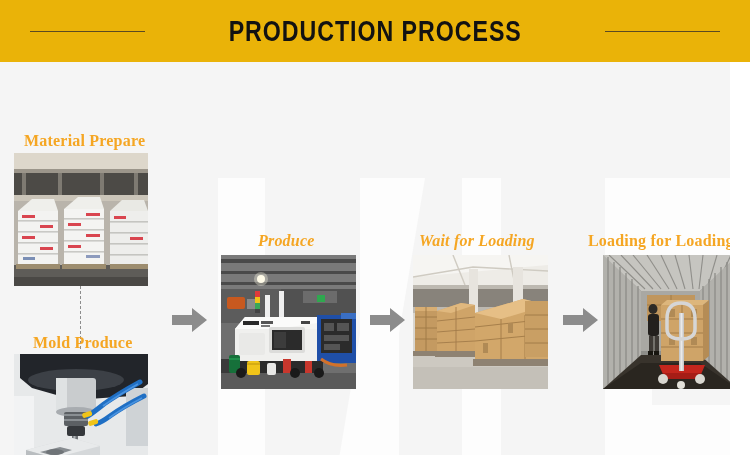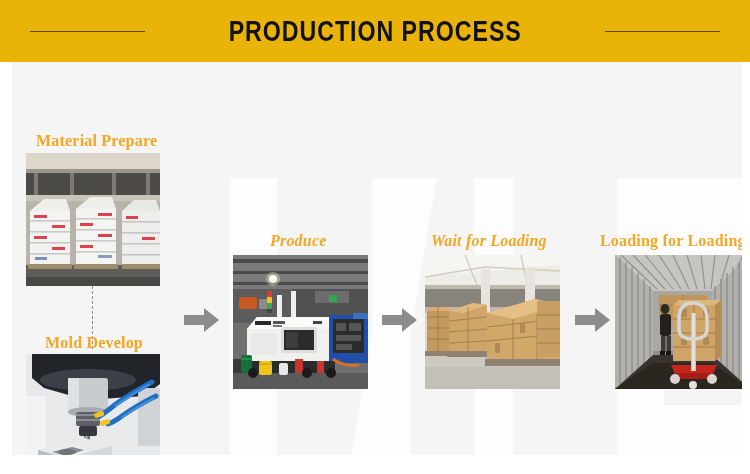--- a/index.html
+++ b/index.html
@@ -47,21 +47,21 @@
     letter-spacing: 1.2px;
     color: #121212;
     white-space: nowrap;
     transform: scaleX(0.80);
     transform-origin: center;
   }
 
   
   .panel {
     position: absolute;
-    left: 12px; top: 62px;
+    left: 0; top: 62px;
     width: 730px; height: 393px;
     background: #f5f5f5;
     overflow: hidden;
   }
 
   
   .wm {
     position: absolute;
     background: #fdfdfd;
   }
@@ -212,21 +212,21 @@
           <rect x="96" y="79" width="38" height="1.6" fill="#c5c5c1"></rect>
           <rect x="96" y="90" width="38" height="1.6" fill="#c5c5c1"></rect>
           <rect x="96" y="101" width="38" height="1.6" fill="#c5c5c1"></rect>
           <rect x="100" y="63" width="12" height="3" fill="#d9454f"></rect>
           <rect x="116" y="84" width="13" height="3" fill="#d9454f"></rect>
           <rect x="96" y="111" width="38" height="5" fill="#9d8d6f"></rect>
         </g>
       </svg>
     </div>
 
-    <div class="step-label lb-mold">Mold Develop</div>
+    <div class="step-label lb-mold">Mold Produce</div>
 
     <div class="photo ph-mold">
       <svg viewBox="0 0 134 133" preserveAspectRatio="none">
         <rect width="134" height="133" fill="#e7e9ea"></rect>
 
         <path d="M6 0 L134 0 L134 30 L118 42 L60 46 L18 34 L6 24 Z" fill="#22252a"></path>
         <ellipse cx="62" cy="26" rx="48" ry="11" fill="#3c4046"></ellipse>
 
         <rect x="0" y="42" width="20" height="60" fill="#f2f3f4"></rect>
         <rect x="112" y="34" width="22" height="58" fill="#cfd3d6"></rect>

